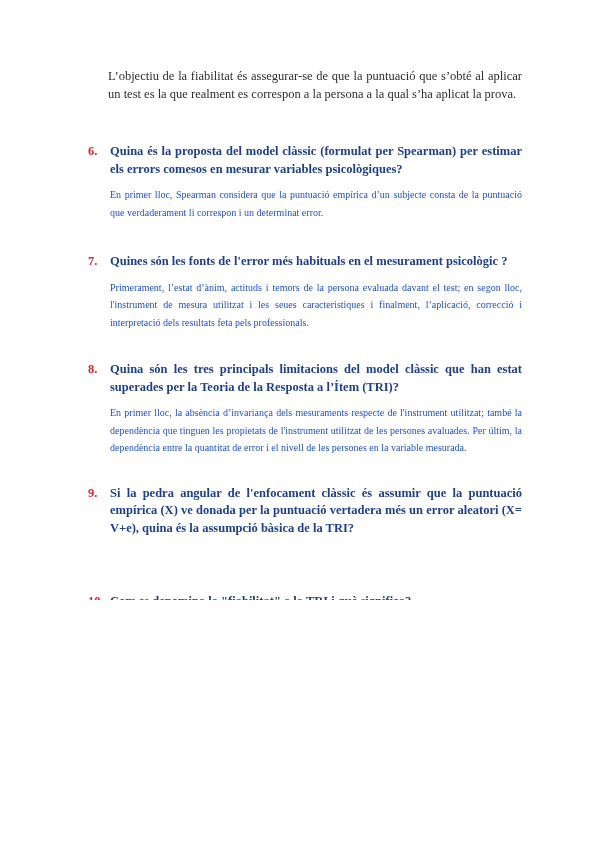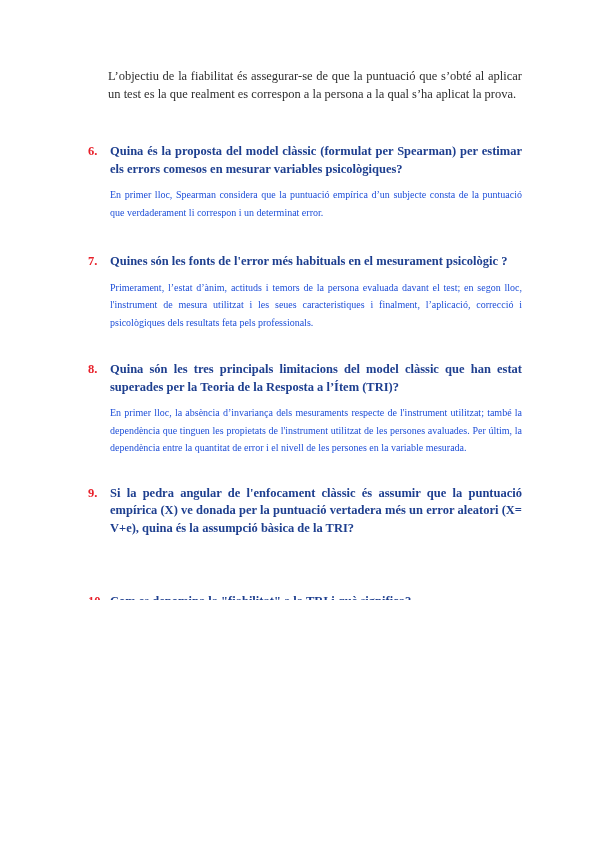--- a/index.html
+++ b/index.html
@@ -76,21 +76,21 @@
         <span class="qtext">Quina és la proposta del model clàssic (formulat per Spearman) per estimar els errors comesos en mesurar variables psicològiques?</span>
       </div>
       <p class="answer">En primer lloc, Spearman considera que la puntuació empírica d’un subjecte consta de la puntuació que verdaderament li correspon i un determinat error.</p>
     </div>
 
     <div class="question-section qs-7">
       <div class="question-row">
         <span class="qnum">7.</span>
         <span class="qtext">Quines són les fonts de l'error més habituals en el mesurament psicològic ?</span>
       </div>
-      <p class="answer">Primerament, l’estat d’ànim, actituds i temors de la persona evaluada davant el test; en segon lloc, l'instrument de mesura utilitzat i les seues caracteristiques i finalment, l’aplicació, correcció i psicològiques dels resultats feta pels professionals.</p>
+      <p class="answer">Primerament, l’estat d’ànim, actituds i temors de la persona evaluada davant el test; en segon lloc, l'instrument de mesura utilitzat i les seues caracteristiques i finalment, l’aplicació, correcció i interpretació dels resultats feta pels professionals.</p>
     </div>
 
     <div class="question-section qs-8">
       <div class="question-row">
         <span class="qnum">8.</span>
         <span class="qtext">Quina són les tres principals limitacions del model clàssic que han estat superades per la Teoria de la Resposta a l’Ítem (TRI)?</span>
       </div>
       <p class="answer">En primer lloc, la absència d’invariança dels mesuraments respecte de l'instrument utilitzat; també la dependència que tinguen les propietats de l'instrument utilitzat de les persones avaluades. Per últim, la dependència entre la quantitat de error i el nivell de les persones en la variable mesurada.</p>
     </div>
 

